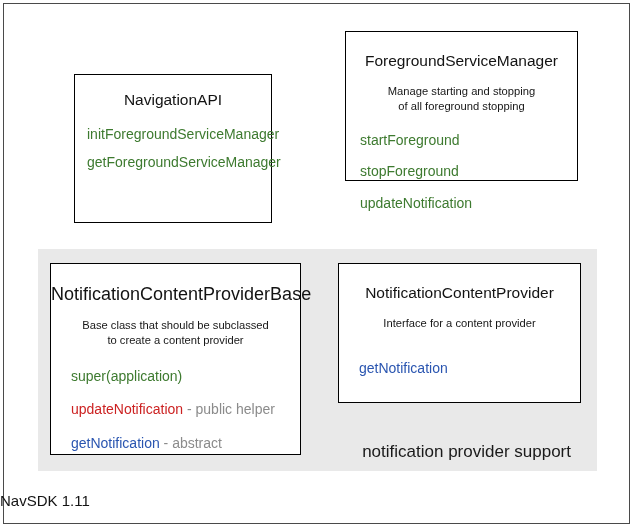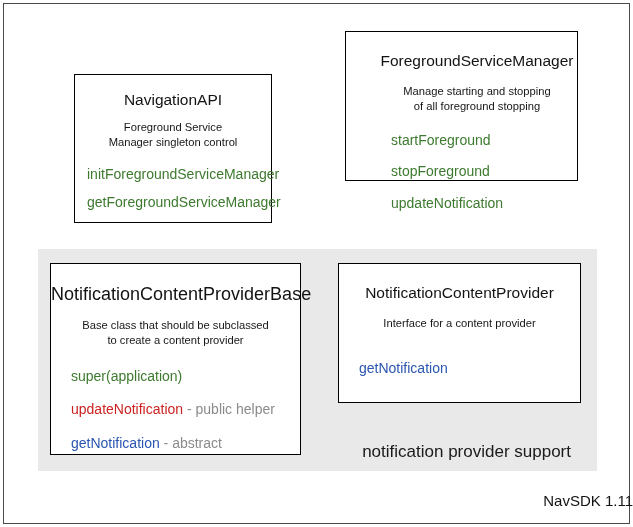--- a/index.html
+++ b/index.html
@@ -89,21 +89,20 @@
   #box-navigation-api {
     left: 74px;  top: 74px;  width: 198px; height: 149px;
     padding-top: 16px;
   }
   #box-navigation-api .method-list { margin-left: 12px; margin-top: 16px; }
   #box-navigation-api .method { margin-bottom: 11px; }
 
   #box-foreground-service-manager {
     left: 345px; top: 31px; width: 233px; height: 150px;
     padding-top: 20px;
-    padding-left: 31px;
   }
   #box-foreground-service-manager .class-desc { margin-top: 13px; }
   #box-foreground-service-manager .method-list { margin-left: 14px; margin-top: 18px; }
   #box-foreground-service-manager .method { margin-bottom: 14px; }
 
   #box-notification-content-provider-base {
     left: 50px; top: 263px; width: 251px; height: 192px;
     padding-top: 20px;
   }
   #box-notification-content-provider-base .class-title { font-size: 18px; }
@@ -117,38 +116,34 @@
   }
   #box-notification-content-provider .class-desc { margin-top: 13px; }
   #box-notification-content-provider .method-list { margin-left: 20px; margin-top: 29px; }
 
   
   .caption {
     position: absolute;
     left: 0;
     top: 492px;
     width: 633px;
-    text-align: right;
+    text-align: left;
     font-size: 15px;
     color: #131313;
   }
 </style>
 </head>
 <body>
 
 <div id="canvas">
 
   <div class="outer-frame"></div>
 
   <div class="class-box" id="box-navigation-api">
     <div class="class-title">NavigationAPI</div>
-    <div class="class-desc">
-      <div>Foreground Service</div>
-      <div>Manager singleton control</div>
-    </div>
     <div class="method-list">
       <div class="method">
         <span class="m-green">initForegroundServiceManager</span><span class="m-note"></span>
       </div>
       <div class="method">
         <span class="m-green">getForegroundServiceManager</span><span class="m-note"></span>
       </div>
     </div>
   </div>
 

